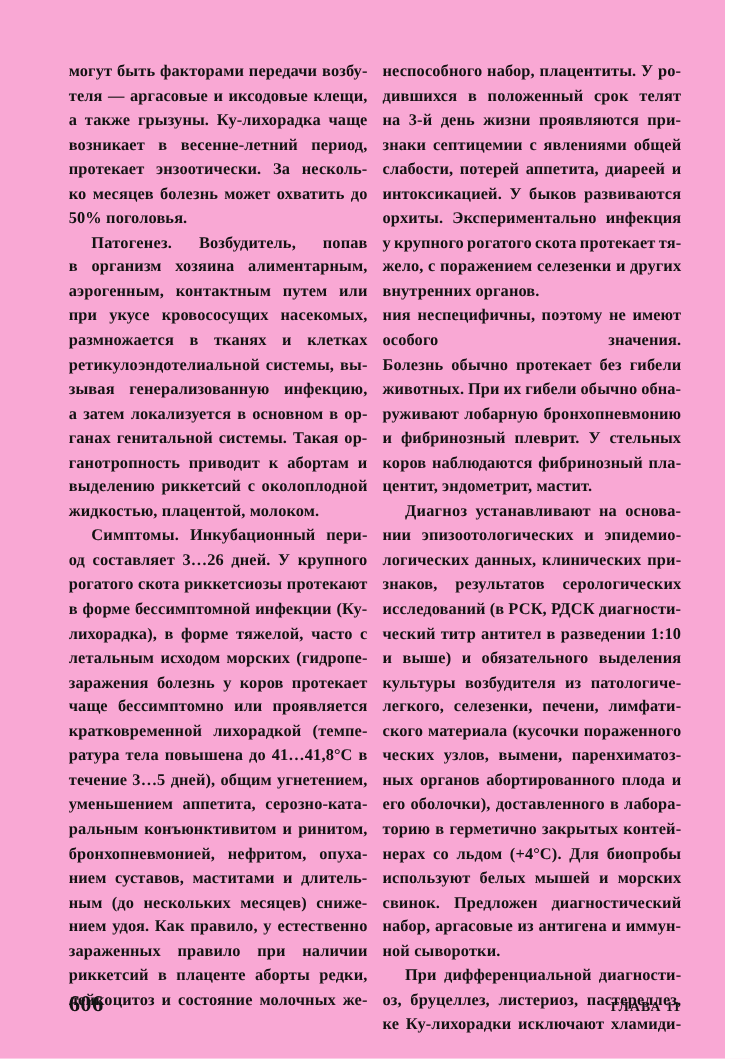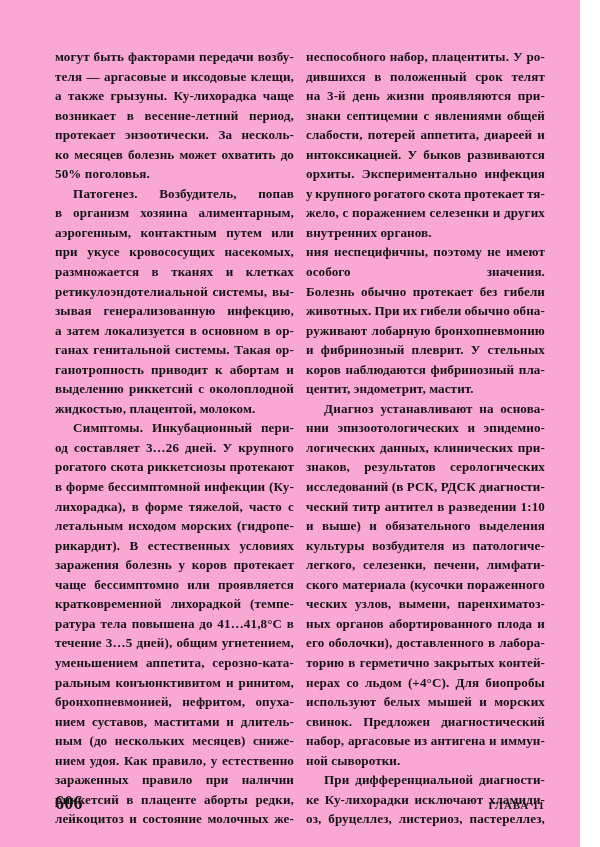--- a/index.html
+++ b/index.html
@@ -240,26 +240,20 @@
           <span class="w">часто</span>
           <span class="w">с</span>
         </div>
       <div class="line j">
           <span class="w">летальным</span>
           <span class="w">исходом</span>
           <span class="w">морских</span>
           <span class="w">(гидропе-</span>
         </div>
       <div class="line j">
-          <span class="w">рикардит).</span>
-          <span class="w">В</span>
-          <span class="w">естественных</span>
-          <span class="w">условиях</span>
-        </div>
-      <div class="line j">
           <span class="w">заражения</span>
           <span class="w">болезнь</span>
           <span class="w">у</span>
           <span class="w">коров</span>
           <span class="w">протекает</span>
         </div>
       <div class="line j">
           <span class="w">чаще</span>
           <span class="w">бессимптомно</span>
           <span class="w">или</span>
@@ -577,31 +571,31 @@
           <span class="w">иммун-</span>
         </div>
       <div class="line last">ной сыворотки.</div>
 
       <div class="line j">
           <span class="w"><span class="indent"></span>При</span>
           <span class="w">дифференциальной</span>
           <span class="w">диагности-</span>
         </div>
       <div class="line j">
+          <span class="w">оз,</span>
+          <span class="w">бруцеллез,</span>
+          <span class="w">листериоз,</span>
+          <span class="w">пастереллез,</span>
+        </div>
+      <div class="line j">
           <span class="w">ке</span>
           <span class="w">Ку-лихорадки</span>
           <span class="w">исключают</span>
           <span class="w">хламиди-</span>
         </div>
-      <div class="line j">
-          <span class="w">оз,</span>
-          <span class="w">бруцеллез,</span>
-          <span class="w">листериоз,</span>
-          <span class="w">пастереллез,</span>
-        </div>
 
     </div>
 
   </div>
 
   <div class="footer">
     <div class="folio">606</div>
     <div class="runhead">ГЛАВА 11</div>
   </div>
 

